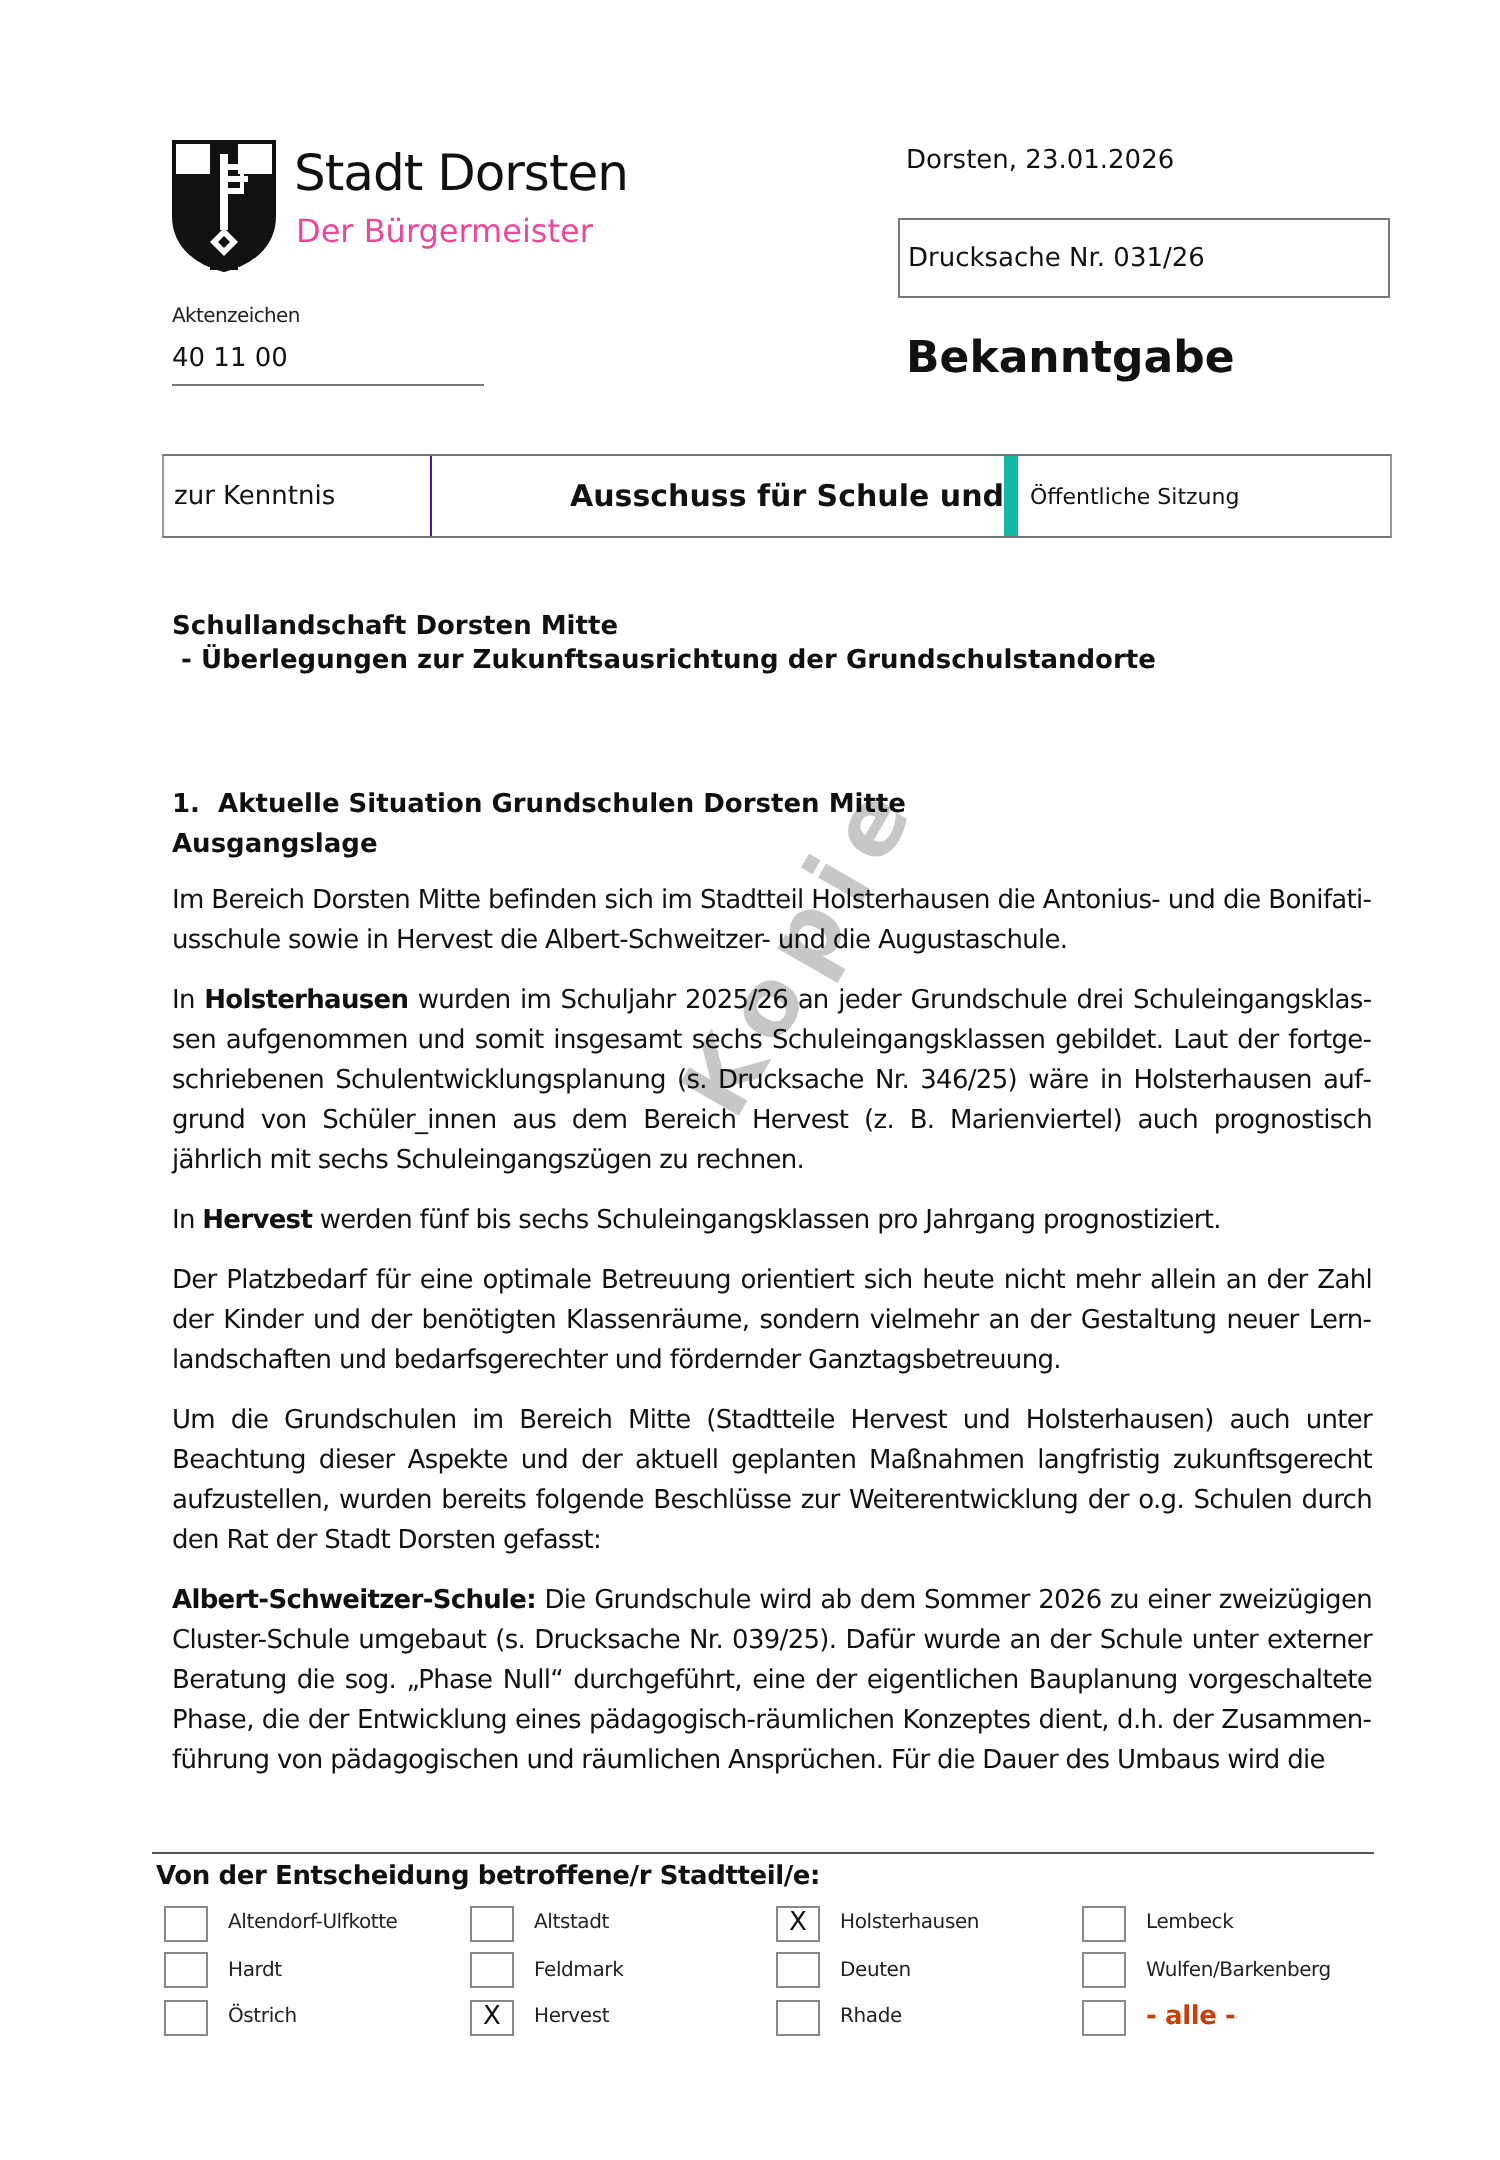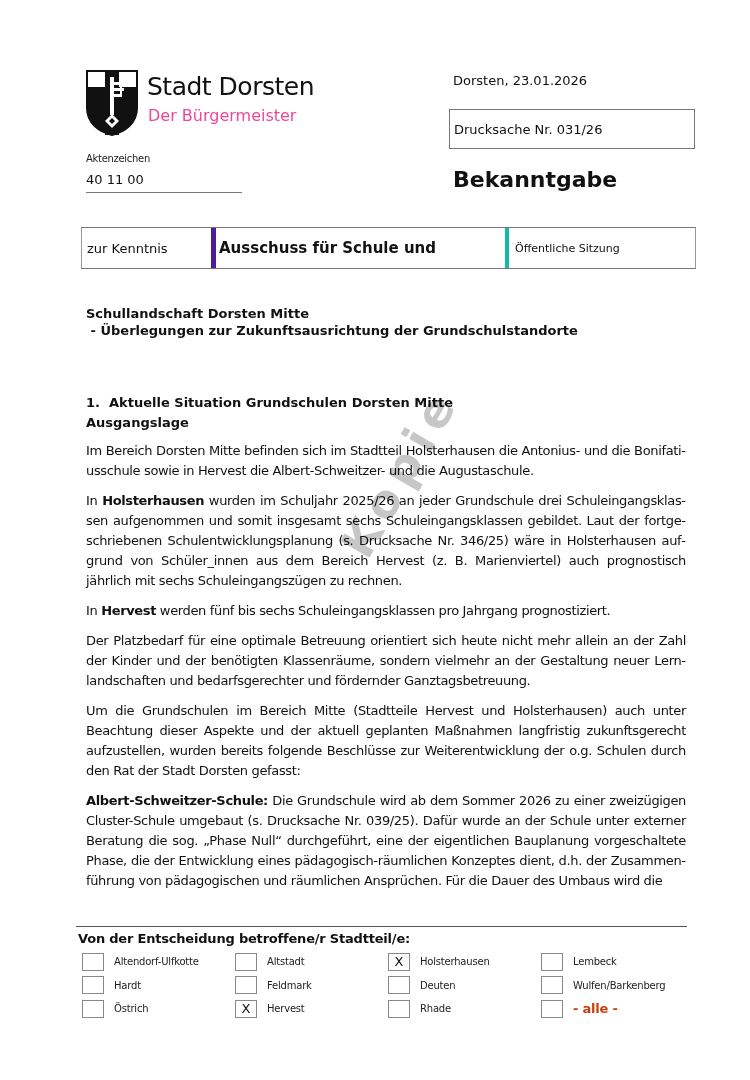--- a/index.html
+++ b/index.html
@@ -13,22 +13,22 @@
   .akz-value { left: 86px; top: 172px; font-size: 13px; }
   .akz-line { left: 86px; top: 192px; width: 156px; height: 0; border-top: 1px solid #777; }
   .date { left: 453px; top: 73px; font-size: 13px; }
   .ds-box { left: 449px; top: 109px; width: 246px; height: 40px; border: 1px solid #777;
             box-sizing: border-box; font-size: 13px; padding: 12px 0 0 4px; }
   .doc-type { left: 453px; top: 167px; font-size: 22px; font-weight: bold; }
   .committee-table { left: 81px; top: 227px; width: 615px; height: 42px; border-top: 1px solid #777;
                      border-bottom: 1px solid #777; border-left: 1px solid #999; border-right: 1px solid #999;
                      box-sizing: border-box; display: flex; }
   .committee-table .cell { display: flex; align-items: center; box-sizing: border-box; }
-  .c1 { width: 134px; padding-left: 5px; font-size: 13px; border-right: 5px solid #4c1d95; }
-  .c2 { width: 293px; padding-left: 3px; font-size: 15px; font-weight: bold; line-height: 19px; border-right: 4px solid #14b8a6; }
+  .c1 { width: 134px; padding-left: 5px; font-size: 13px; border-right: 1px solid #4c1d95; }
+  .c2 { width: 293px; padding-left: 3px; font-size: 15px; font-weight: bold; line-height: 19px; border-right: 7px solid #14b8a6; justify-content: flex-end; }
   .c3 { flex: 1; padding-left: 6px; font-size: 11px; }
   .subject { left: 86px; top: 305px; font-size: 13px; font-weight: bold; line-height: 17px; }
   .content { left: 86px; top: 393px; width: 600px; font-size: 13px; line-height: 20px; }
   .content h2 { font-size: 13px; margin: 0; line-height: 20px; font-weight: bold; }
   .content p { margin: 0 0 10px 0; text-align: justify; letter-spacing: -0.35px; }
   .content .sec-head { margin-bottom: 8px; }
   .watermark { left: 330px; top: 540px; font-size: 46px; font-weight: bold; color: rgba(0,0,0,0.22);
                transform: rotate(-60deg); transform-origin: left top; letter-spacing: 8px; pointer-events: none; }
   .affected { left: 76px; top: 926px; width: 611px; border-top: 1px solid #555; }
   .affected-title { left: 78px; top: 931px; font-size: 13px; font-weight: bold; letter-spacing: -0.2px; }

